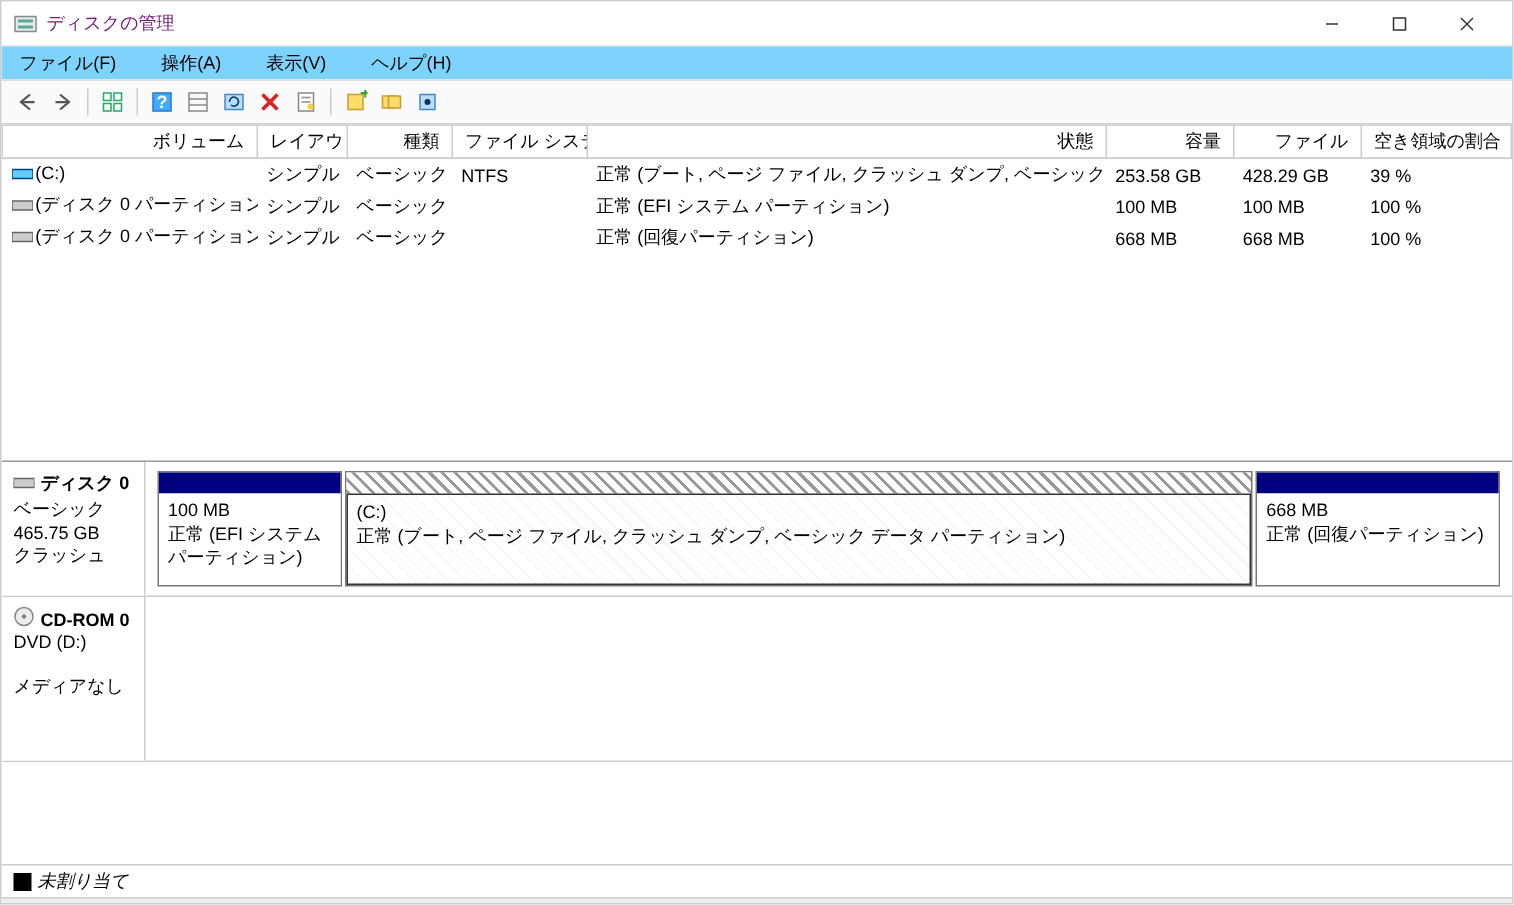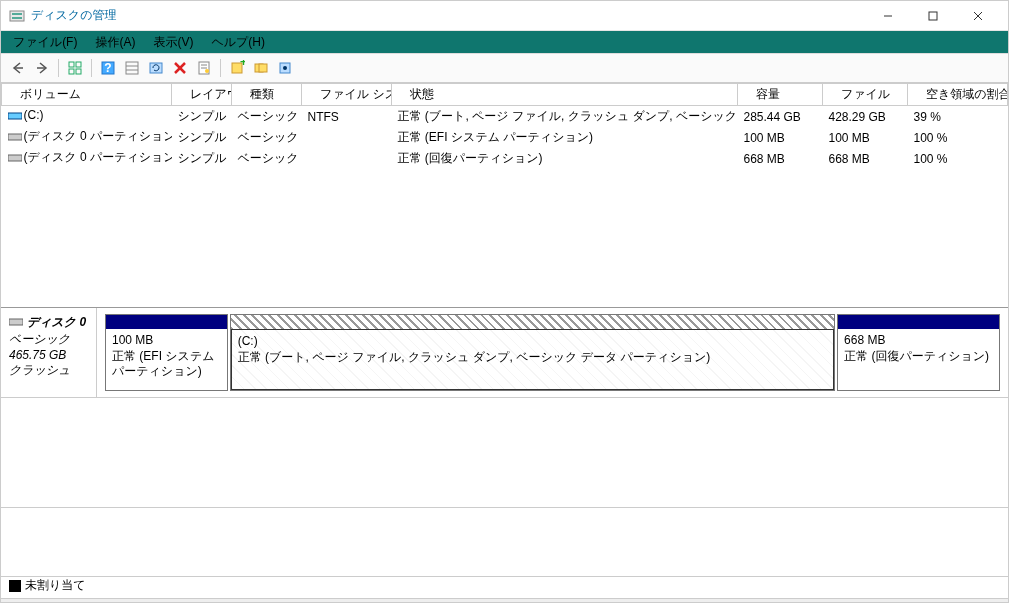--- a/index.html
+++ b/index.html
@@ -1,48 +1,48 @@
 <!DOCTYPE html>
 <html><head>
 <meta charset="utf-8">
 <style>
 * { box-sizing: border-box; margin: 0; padding: 0; font-family: "Yu Gothic UI", "Meiryo", sans-serif; font-size: 12px; }
 body { background: #fff; width: 1009px; height: 603px; overflow: hidden; display: flex; flex-direction: column; border: 1px solid #ccc; }
 .titlebar { height: 30px; display: flex; align-items: center; padding: 0 8px; background: #fff; border-bottom: 1px solid #e5e5e5; }
 .titlebar .app-icon { width: 16px; height: 16px; margin-right: 6px; }
-.titlebar .title { flex: 1; color: #0369a1; }
+.titlebar .title { flex: 1; color: #701a75; }
 .titlebar .win-controls { display: flex; gap: 0; }
 .titlebar .win-btn { width: 45px; height: 28px; display: flex; align-items: center; justify-content: center; color: #444; }
-.menubar { height: 22px; display: flex; align-items: center; padding: 0 4px; gap: 2px; background: #0f766e; }
+.menubar { height: 22px; display: flex; align-items: center; padding: 0 4px; gap: 14px; background: #7dd3fc; }
 .menubar .menu-item { padding: 2px 8px; cursor: default; }
 .toolbar { height: 30px; display: flex; align-items: center; gap: 2px; padding: 2px 6px; border-top: 1px solid #ddd; border-bottom: 1px solid #ccc; background: #fafafa; }
 .toolbar .tb-btn { width: 22px; height: 22px; display: flex; align-items: center; justify-content: center; border: 1px solid transparent; }
 .toolbar .sep { width: 1px; height: 18px; background: #ccc; margin: 0 3px; }
 .volume-table { flex: 0 0 225px; overflow: auto; border-bottom: 1px solid #999; }
 table { border-collapse: collapse; width: 100%; table-layout: fixed; }
-th { text-align: left; font-weight: normal; background: #fff; border: 1px solid #ccc; padding: 2px 18px; height: 20px; white-space: nowrap; overflow: hidden; }
+th { text-align: right; font-weight: normal; background: #fff; border: 1px solid #ccc; padding: 2px 8px; height: 20px; white-space: nowrap; overflow: hidden; }
 td { padding: 2px 6px; white-space: nowrap; overflow: hidden; border: none; height: 18px; }
 td.volcell { display: flex; align-items: center; gap: 4px; }
 .disk-icon { width: 12px; height: 10px; display: inline-block; }
 .graphical { flex: 1; overflow: auto; }
 .disk-row { display: flex; min-height: 90px; border-bottom: 1px solid #ccc; }
-.disk-row .disk-label { width: 96px; padding: 6px 8px; border-right: 1px solid #ccc; background: #fff; font-style: italic; }
+.disk-row .disk-label { width: 96px; padding: 6px 8px; border-right: 1px solid #ccc; background: #fff; }
 .disk-row .disk-label .dname { font-weight: bold; display: flex; align-items: center; gap: 4px; }
 .disk-row .partitions { flex: 1; display: flex; padding: 6px 8px; gap: 2px; }
 .partition { display: flex; flex-direction: column; border: 1px solid #777; }
 .partition .header-bar { height: 14px; background: #000080; }
 .partition.selected .header-bar {
   background: repeating-linear-gradient(45deg, #999 0, #999 2px, #fff 2px, #fff 6px);
 }
 .partition .body { flex: 1; padding: 4px 6px; background: #fff; line-height: 1.3; }
 .partition.selected .body {
   background: repeating-linear-gradient(45deg, #f5f5f5 0, #f5f5f5 1px, #fff 1px, #fff 8px);
   border: 1px solid #333;
 }
-.legend { height: 22px; display: flex; align-items: flex-start; gap: 10px; padding: 0 8px; border-top: 1px solid #ccc; }
+.legend { height: 22px; display: flex; align-items: center; gap: 10px; padding: 0 8px; border-top: 1px solid #ccc; font-style: italic; }
 .legend .swatch { width: 12px; height: 12px; display: inline-block; vertical-align: middle; margin-right: 4px; }
 .status-strip { height: 4px; background: #eee; border-top: 1px solid #ccc; }
 </style>
 </head>
 <body>
 
 <div class="titlebar">
   <span class="app-icon">
     <svg viewBox="0 0 16 16">
         <rect x="1" y="3" width="14" height="10" fill="#e8e8e8" stroke="#888"></rect>
@@ -184,21 +184,21 @@
           <td class="volcell">
             <span class="disk-icon"><svg width="14" height="10">
                 <rect x="0" y="2" width="14" height="6" fill="#6cf" stroke="#048"></rect>
               </svg></span>
             <span>(C:)</span>
           </td>
           <td>シンプル</td>
           <td>ベーシック</td>
           <td>NTFS</td>
           <td>正常 (ブート, ページ ファイル, クラッシュ ダンプ, ベーシック データ パーティション)</td>
-          <td>285.44 GB</td>
+          <td>253.58 GB</td>
           <td>428.29 GB</td>
           <td>39 %</td>
         </tr>
         <tr>
           <td class="volcell">
             <span class="disk-icon"><svg width="14" height="10">
                 <rect x="0" y="2" width="14" height="6" fill="#ccc" stroke="#666"></rect>
               </svg></span>
             <span>(ディスク 0 パーティション 1)</span>
           </td>
@@ -260,20 +260,31 @@
         <div class="partition" style="flex: 8 1 0%;">
           <div class="header-bar"></div>
           <div class="body">
             <div>668 MB</div>
             <div>正常 (回復パーティション)</div>
           </div>
         </div>
       </div>
     </div>
     <div class="disk-row" style="min-height: 110px;">
+      <div class="disk-label">
+        <div class="dname">
+          <span><svg width="14" height="14">
+              <circle cx="7" cy="7" r="6" fill="#eee" stroke="#888"></circle>
+              <circle cx="7" cy="7" r="1.5" fill="#888"></circle>
+            </svg></span>
+          <span>CD-ROM 0</span>
+        </div>
+        <div>DVD (D:)</div>
+        <div style="margin-top:14px">メディアなし</div>
+      </div>
       <div class="partitions"></div>
     </div>
   </div>
 
 <div class="legend">
   <span><span class="swatch" style="background:#000"></span><span>未割り当て</span></span>
 </div>
 <div class="status-strip"></div>
 
 </body></html>

